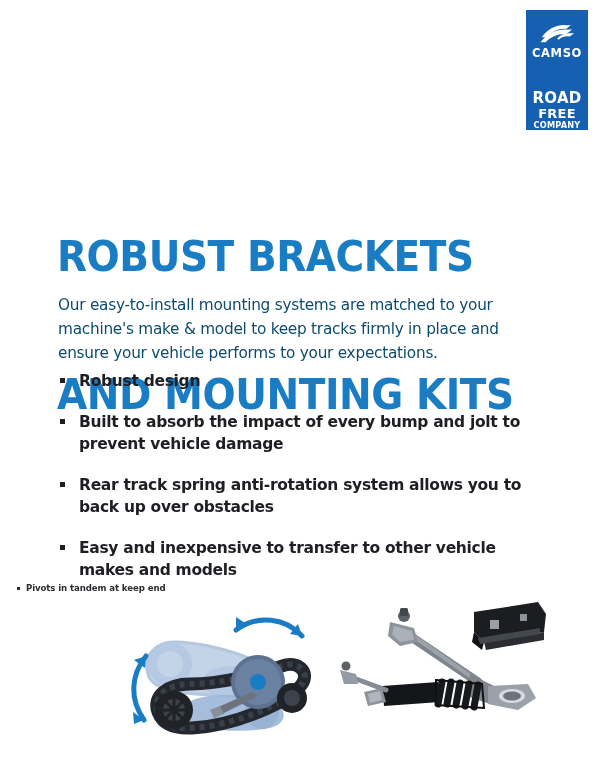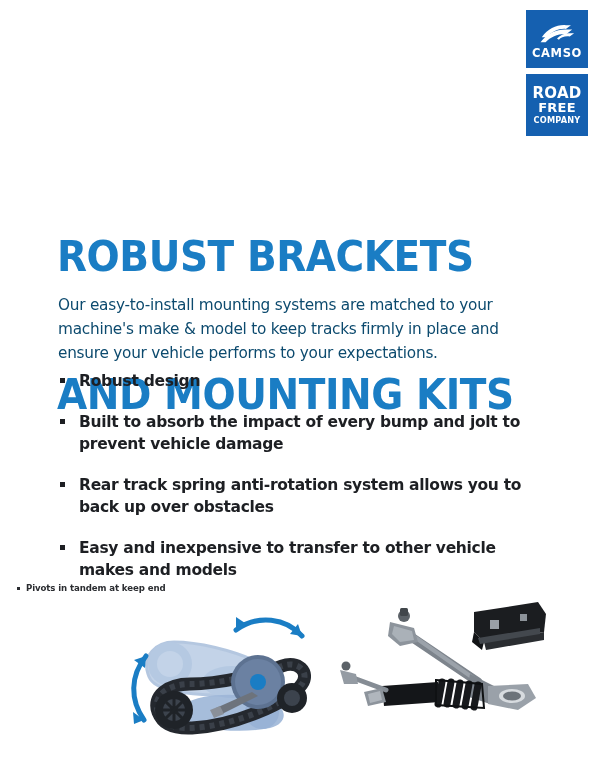--- a/index.html
+++ b/index.html
@@ -20,21 +20,21 @@
   }
 
   
   .logo-stack {
     position: absolute;
     top: 10px;
     right: 12px;
     width: 62px;
     display: flex;
     flex-direction: column;
-    gap: 6px;
+    gap: 0;
   }
 
   .logo-camso {
     width: 62px;
     height: 58px;
     background: #1560b0;
     display: flex;
     flex-direction: column;
     align-items: center;
     justify-content: center;
@@ -54,21 +54,21 @@
     line-height: 1;
   }
 
   .logo-roadfree {
     width: 62px;
     height: 62px;
     background: #1560b0;
     display: flex;
     flex-direction: column;
     align-items: center;
-    justify-content: center;
+    justify-content: flex-end;
     color: #ffffff;
     font-family: "DejaVu Sans", sans-serif;
     font-weight: 700;
     line-height: 1.04;
   }
   .rf-l1 { font-size: 15px; letter-spacing: 0.2px; }
   .rf-l2 { font-size: 13px; letter-spacing: 0.2px; }
   .rf-l3 { font-size: 8.2px; letter-spacing: 0.2px; margin-top: 1px; }
 
   

